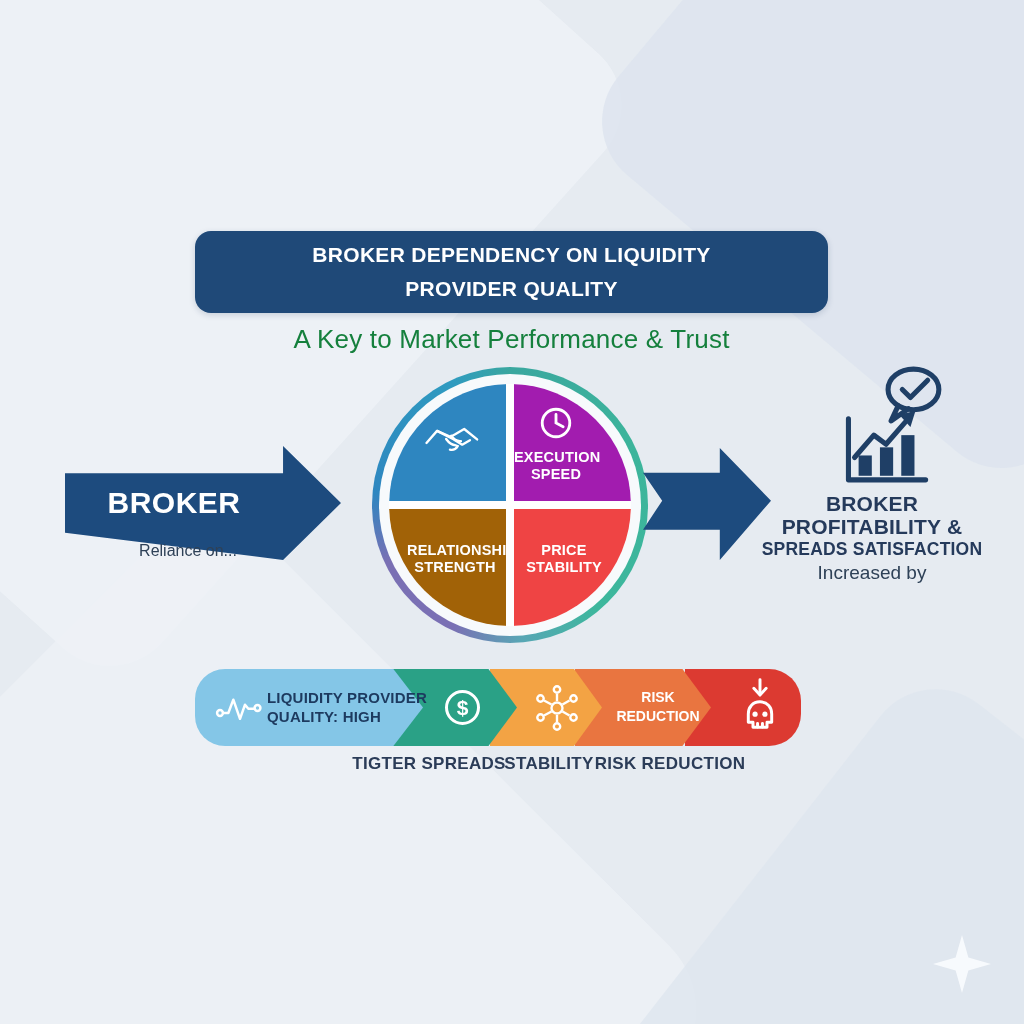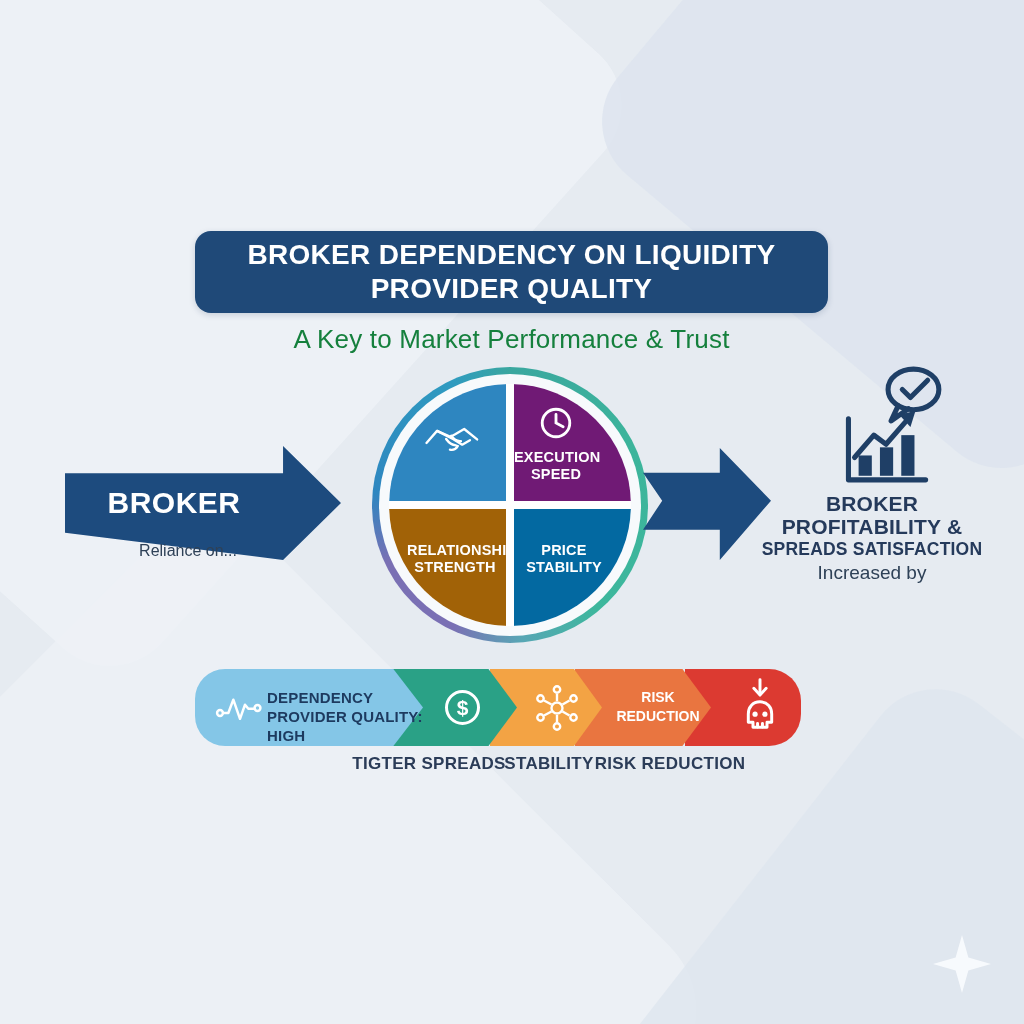--- a/index.html
+++ b/index.html
@@ -14,21 +14,21 @@
   .bg-shape{position:absolute;border-radius:70px;}
   .bg-tl{left:-210px;top:-230px;width:680px;height:800px;background:#eff3f8;opacity:.8;transform:rotate(42deg);}
   .bg-tr{left:690px;top:-190px;width:570px;height:570px;background:#dde4ee;opacity:.85;transform:rotate(40deg);}
   .bg-bl{left:-160px;top:640px;width:740px;height:740px;background:#edf1f6;opacity:.8;transform:rotate(45deg);border-radius:90px;}
   .bg-br{left:700px;top:770px;width:540px;height:540px;background:#dfe6ef;opacity:.8;transform:rotate(38deg);}
   .sparkle{left:933px;top:935px;width:58px;height:58px;background:#fafcfe;opacity:.9;
     clip-path:polygon(50% 0%,61% 39%,100% 50%,61% 61%,50% 100%,39% 61%,0% 50%,39% 39%);}
   
   .banner{left:195px;top:231px;width:633px;height:82px;border-radius:16px;
     display:flex;flex-direction:column;align-items:center;justify-content:center;
-    color:#fff;font-weight:bold;font-size:28px;line-height:34px;letter-spacing:.3px;text-align:center;
+    color:#fff;font-weight:bold;font-size:21px;line-height:34px;letter-spacing:.3px;text-align:center;
     box-shadow:0 2px 6px rgba(20,50,90,.18);}
   .subtitle{left:195px;top:324px;width:633px;text-align:center;color:#15803d;font-size:26px;letter-spacing:.2px;}
   
   .arrow-left{left:65px;top:446px;width:276px;height:114px;
     clip-path:polygon(0% 24%,79% 24%,79% 0%,100% 50%,79% 100%,0% 76%);}
   .arrow-left .label{position:absolute;left:0;top:24%;width:79%;height:52%;
     display:flex;align-items:center;justify-content:center;color:#fff;font-weight:bold;font-size:30px;letter-spacing:.5px;}
   .reliance{left:88px;top:542px;width:200px;text-align:center;color:#2e4157;font-size:16px;}
   
   .wheel{left:372px;top:367px;width:276px;height:276px;}
@@ -103,35 +103,35 @@
           <g fill="none" stroke="#ffffff" stroke-width="2.6" stroke-linecap="round" stroke-linejoin="round">
             <path d="M4 19 L17 7 L31 15"></path>
             <path d="M60 21 L47 8 L36 13 L31 15"></path>
             <path d="M17 7 L34 18 L43 25 L52 21"></path>
             <path d="M26 17 q4 7 10 8"></path>
             <path d="M32 14 q4 7 10 7"></path>
             <path d="M38 26 q-4 5 -9 3"></path>
           </g>
         </svg>
       </div>
-      <div class="quad tr" style="background-color: #701a75;">
+      <div class="quad tr" style="background-color: #a21caf;">
         <div class="qcontent">
           <svg width="38" height="38" viewBox="0 0 40 40">
             <g fill="none" stroke="#ffffff" stroke-width="3" stroke-linecap="round">
               <circle cx="20" cy="20" r="14.5"></circle>
               <path d="M20 11 V20 L27.5 24"></path>
             </g>
           </svg>
           <div class="qlabel" style="position:static;width:84px;">EXECUTION SPEED</div>
         </div>
       </div>
       <div class="quad bl" style="background-color: #a16207;">
         <div class="qlabel">RELATIONSHIP STRENGTH</div>
       </div>
-      <div class="quad br" style="background-color: #0369a1;">
+      <div class="quad br" style="background-color: #ef4444;">
         <div class="qlabel">PRICE STABILITY</div>
       </div>
     </div>
   </div>
 
   <div class="abs arrow-right" style="background-color: rgb(29, 75, 126);"></div>
 
   <svg class="abs outcome-icon" viewBox="0 0 118 126">
     <g fill="none" stroke="#1f3f66" stroke-width="5" stroke-linecap="round" stroke-linejoin="round">
       <ellipse cx="88" cy="27" rx="25" ry="20"></ellipse>
@@ -161,21 +161,21 @@
     <div class="seg seg4" style="background-color: rgb(233, 117, 64);"></div>
     <div class="seg seg5" style="background-color: rgb(220, 58, 49);"></div>
 
     <svg class="content" style="left:20px;top:22px;" width="50" height="34" viewBox="0 0 60 40">
       <g fill="none" stroke="#ffffff" stroke-width="3" stroke-linecap="round" stroke-linejoin="round">
         <circle cx="6" cy="26" r="3.5"></circle>
         <path d="M10 26 H16 L22 10 L30 33 L36 16 L40 21 H47"></path>
         <circle cx="51" cy="20" r="3.5"></circle>
       </g>
     </svg>
-    <div class="content lp-text">DEPENDENCY PROVIDER QUALITY: HIGH</div>
+    <div class="content lp-text">LIQUIDITY PROVIDER QUALITY: HIGH</div>
 
     <svg class="content" style="left:247px;top:18px;" width="41" height="41" viewBox="0 0 41 41">
       <circle cx="20.5" cy="20.5" r="16" fill="none" stroke="#ffffff" stroke-width="3"></circle>
       <text x="20.5" y="28" text-anchor="middle" fill="#ffffff" font-size="21" font-weight="bold" font-family="Liberation Sans, sans-serif">$</text>
     </svg>
 
     <svg class="content" style="left:339px;top:16px;" width="46" height="46" viewBox="0 0 46 46">
       <g fill="none" stroke="#ffffff" stroke-width="2.4">
         <circle cx="23" cy="23" r="5.5"></circle>
         <circle cx="23" cy="4.5" r="3.2"></circle>

